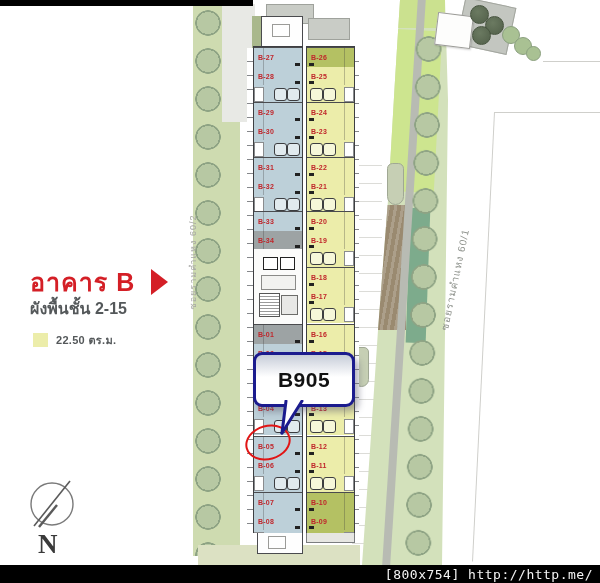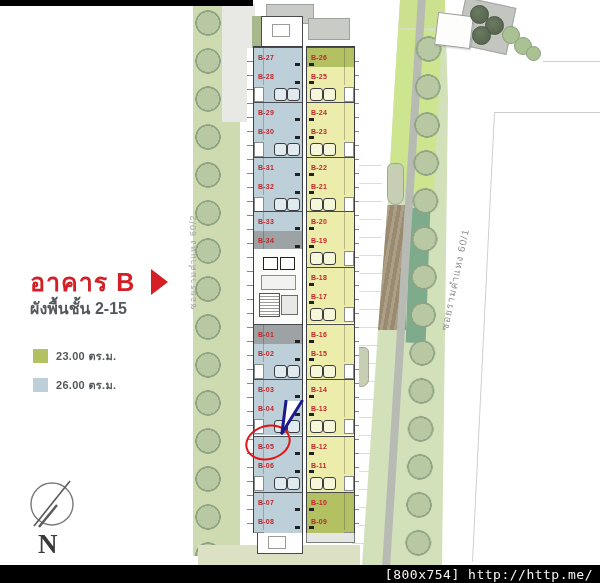--- a/index.html
+++ b/index.html
@@ -402,39 +402,38 @@
         </div>
         <div class="bath a230" style="top: 37px; bottom: 0px;">
           <i class="bsq" style="left: 3px;"></i>
           <i class="bsq" style="left: 16px;"></i>
           <i class="notch" style="right: 0px;"></i>
         </div>
       </div>
     </div>
 
   <div class="abs hl-circle"></div>
+  <div class="abs bubble">
+    <span class="bubble-text">B905</span>
+  </div>
   <svg class="abs tail" width="40" height="38" viewBox="0 0 40 38">
     <polygon points="14,1 30,1 10,33" fill="#ffffff"></polygon>
     <line x1="14" y1="1" x2="10" y2="33" stroke="#1b1b8e" stroke-width="3" stroke-linecap="round"></line>
     <line x1="30" y1="1" x2="10" y2="33" stroke="#1b1b8e" stroke-width="3" stroke-linecap="round"></line>
   </svg>
 
   <div class="abs title-row">
     <span class="bldg-title">อาคาร B</span>
     <span class="title-arrow"></span>
   </div>
   <div class="abs subtitle">ผังพื้นชั้น 2-15</div>
 
-  <div class="abs lrow" style="left:33px;top:347px;">
-    <span class="swatch a230"></span>
-    <span class="ltext">23.00 ตร.ม.</span>
-  </div>
-  <div class="abs lrow" style="left:33px;top:376px;">
-    <span class="swatch a260"></span>
-    <span class="ltext">26.00 ตร.ม.</span>
+  <div class="abs lrow" style="left:33px;top:331px;">
+    <span class="swatch a225"></span>
+    <span class="ltext">22.50 ตร.ม.</span>
   </div>
 
   <svg class="abs compass" width="58" height="82" viewBox="0 0 58 82">
     <circle cx="28" cy="27" r="21" fill="none" stroke="#7a7a7a" stroke-width="1.4"></circle>
     <line x1="10" y1="49" x2="46" y2="4" stroke="#5a5a5a" stroke-width="1.6"></line>
     <line x1="15" y1="50" x2="33" y2="28" stroke="#5a5a5a" stroke-width="2.4"></line>
     <text x="14" y="76" font-family="Liberation Serif, serif" font-size="27" font-weight="bold" fill="#3a3a3a">N</text>
   </svg>
 
   <div class="abs bar-top"></div>

